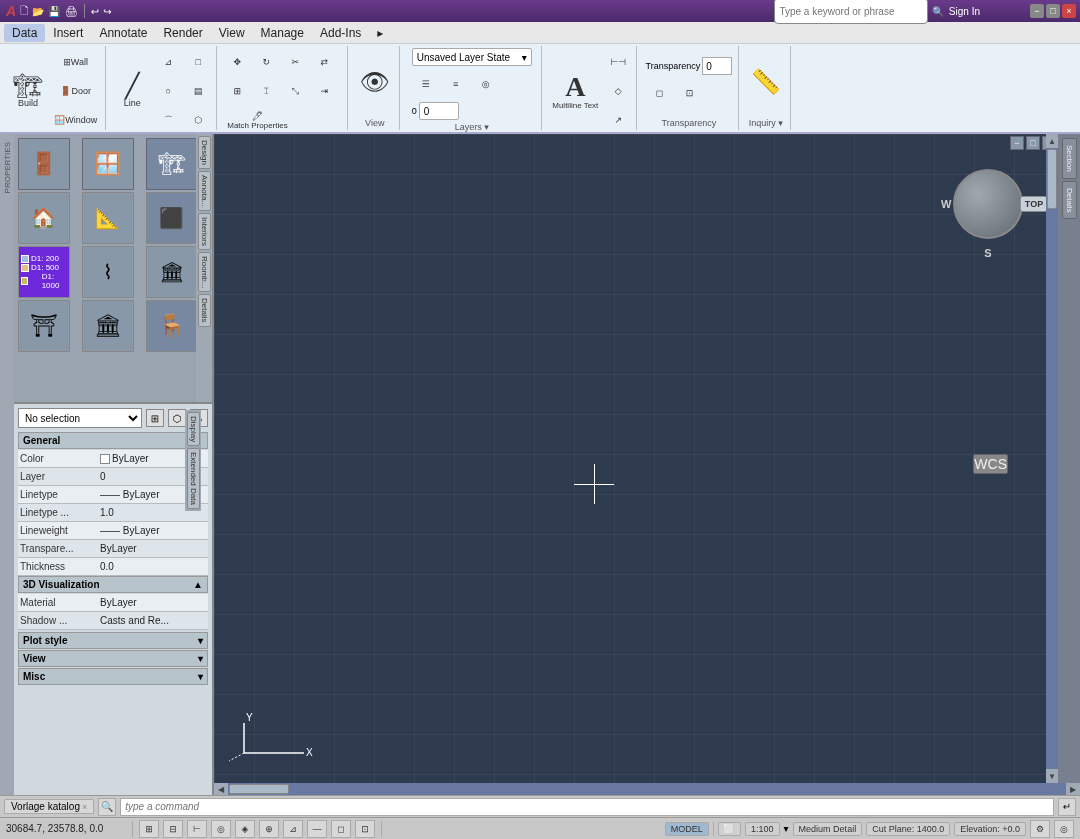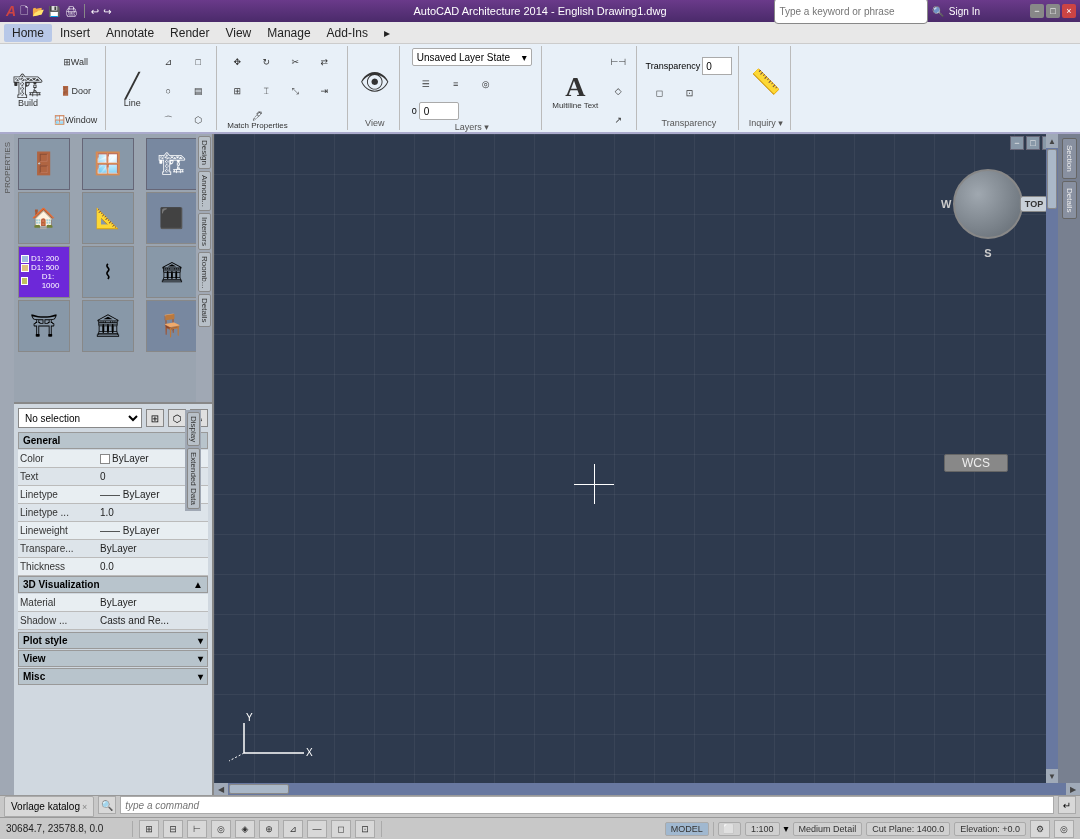--- a/index.html
+++ b/index.html
@@ -320,22 +320,22 @@
     }
 
     
     #wcs-indicator {
       position: absolute;
       top: 116px;
       right: 52px;
       background: #888;
       border: 1px solid #666;
       border-radius: 2px;
-      padding: 1px 17px;
-      font-size: 12px;
+      padding: 1px 0;
+      font-size: 14px;
       color: #eee;
       cursor: pointer;
     }
 
     
     #crosshair {
       position: absolute;
       top: 350px;
       left: 380px;
       pointer-events: none;
@@ -379,20 +379,21 @@
       color: #eee;
       text-align: center;
       border-radius: 2px;
     }
 
     
     #command-bar {
       height: 22px;
       background: #c8c8c8;
       display: flex;
+      align-items: center;
       border-top: 1px solid #999;
       padding: 0 4px;
       gap: 4px;
     }
     .cmd-tab {
       display: flex;
       align-items: center;
       gap: 2px;
       background: #d8d8d8;
       border: 1px solid #aaa;
@@ -644,35 +645,34 @@
       <span style="color:#c44;font-weight:bold;font-size:14px;font-style:italic;">A</span>
 
       <span style="font-size:10px;cursor:pointer;">🗋</span>
       <span style="font-size:10px;cursor:pointer;">📂</span>
       <span style="font-size:10px;cursor:pointer;">💾</span>
       <span style="font-size:10px;cursor:pointer;">🖨</span>
       <span style="width:1px;height:14px;background:#888;display:inline-block;margin:0 2px;"></span>
       <span style="font-size:10px;cursor:pointer;">↩</span>
       <span style="font-size:10px;cursor:pointer;">↪</span>
     </div>
-    <span class="title">AutoCAD Architecture 2014 - English   Drawing1.dwg</span>
     <div style="position:absolute;right:100px;display:flex;align-items:center;gap:4px;">
       <input type="text" style="width: 154px; height: 16px; font-size: 10px; border: 1px solid rgb(136, 136, 136); border-radius: 4px; padding: 12px 4px; background: rgb(255, 255, 255); color: rgb(136, 136, 136);" placeholder="Type a keyword or phrase">
       <span style="font-size:10px;color:#ccc;">🔍</span>
       <span style="color:#fff;font-size:10px;cursor:pointer;">Sign In</span>
     </div>
     <div class="win-controls">
       <button class="win-btn win-min">−</button>
       <button class="win-btn win-max">□</button>
       <button class="win-btn win-close">×</button>
     </div>
   </div>
 
   <div id="menubar">
-    <span class="menu-item active">Home</span>
+    <span class="menu-item active">Data</span>
     <span class="menu-item">Insert</span>
     <span class="menu-item">Annotate</span>
     <span class="menu-item">Render</span>
     <span class="menu-item">View</span>
     <span class="menu-item">Manage</span>
     <span class="menu-item">Add-Ins</span>
     <span class="menu-item">▸</span>
   </div>
 
   <div id="ribbon">
@@ -926,21 +926,21 @@
         </div>
 
         <div class="prop-row">
           <span class="prop-key">Color</span>
           <span class="prop-val">
             <span class="color-swatch" style="background:#fff;"></span>
             ByLayer
           </span>
         </div>
         <div class="prop-row">
-          <span class="prop-key">Text</span>
+          <span class="prop-key">Layer</span>
           <span class="prop-val">0</span>
         </div>
         <div class="prop-row">
           <span class="prop-key">Linetype</span>
           <span class="prop-val">—— ByLayer</span>
         </div>
         <div class="prop-row">
           <span class="prop-key">Linetype ...</span>
           <span class="prop-val">1.0</span>
         </div>

